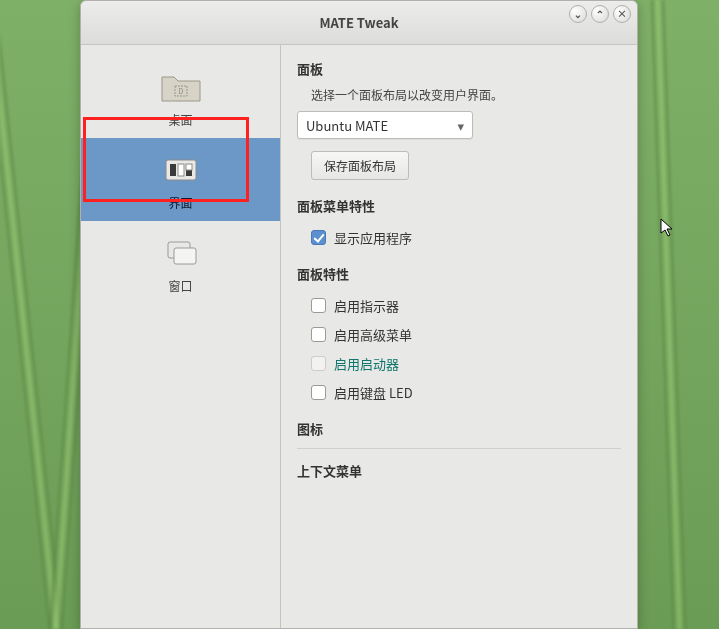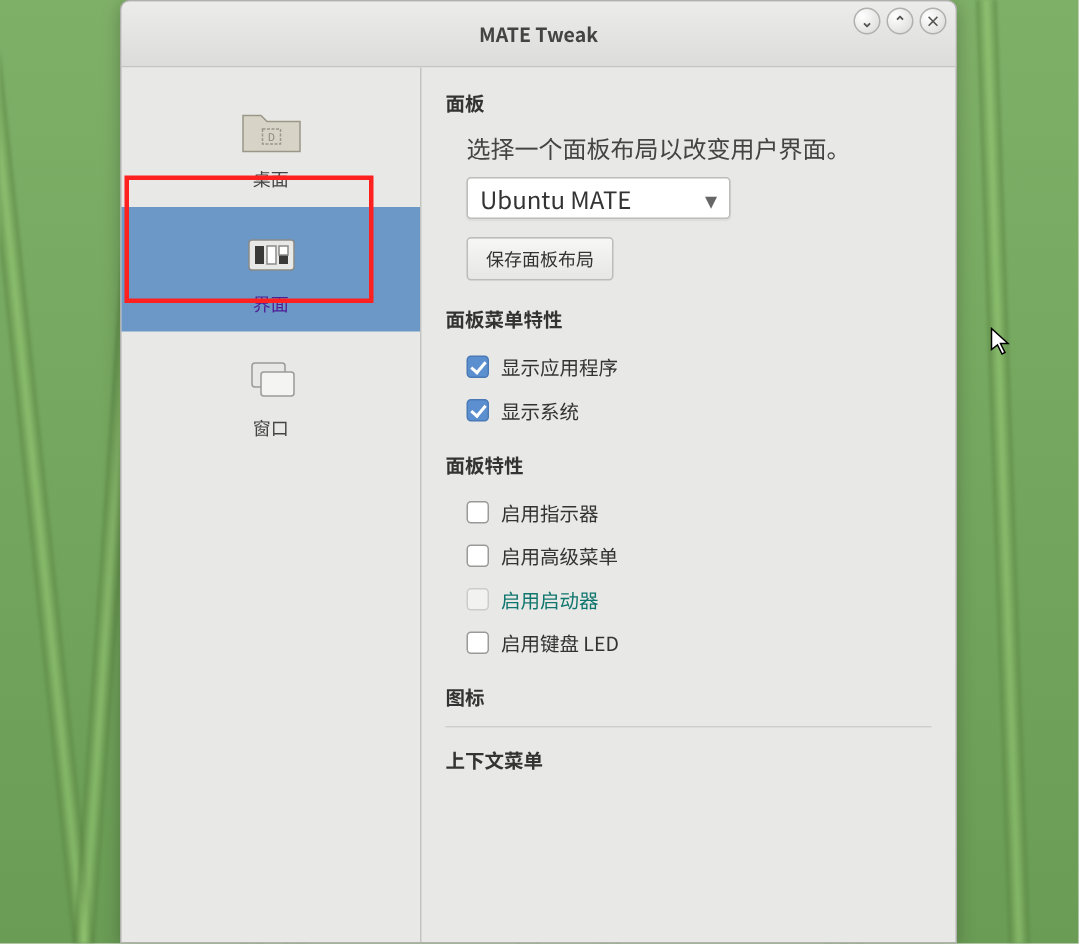--- a/index.html
+++ b/index.html
@@ -27,30 +27,30 @@
   }
   .win-controls { position:absolute; right:6px; top:4px; display:flex; gap:4px; }
   .wc-btn { width:18px; height:18px; border-radius:50%;
             background: radial-gradient(circle at 30% 30%, #fff, #d8d8d6);
             border:1px solid #b0b0ad; font-size:10px; line-height:16px; text-align:center;
             color:#555; cursor:pointer; }
   .body { flex:1; display:flex; min-height:0; }
   .sidebar { width:200px; border-right:1px solid #c4c4c0; padding-top:10px; }
   .side-item { display:flex; flex-direction:column; align-items:center; gap:6px;
                padding:14px 0 10px; font-size:12px; color:#444; cursor:pointer; }
-  .side-item.selected { background:#6b98c7; color:#4c1d95; }
+  .side-item.selected { background:#6b98c7; color:#0f172a; }
   .side-item .icon-wrap { width:42px; height:36px; display:flex; align-items:center; justify-content:center; }
   .highlight { position:absolute; border:3px solid #ff2020; pointer-events:none; }
   .content { flex:1; padding:14px 16px 10px; overflow-y:auto; font-size:13px; color:#333; min-height:0; }
   .section-title { font-weight:bold; margin:12px 0 8px; }
   .section-title:first-child { margin-top:0; }
-  .desc { font-size:16px; color:#444; margin-bottom:8px; padding-left:14px; }
+  .desc { font-size:12px; color:#444; margin-bottom:8px; padding-left:14px; }
   .dropdown { display:inline-flex; align-items:center; justify-content:space-between;
               width:176px; height:28px; background:#fff; border:1px solid #bcbcba;
-              border-radius:3px; padding:0 8px; font-size:16px; margin-left:14px;
+              border-radius:3px; padding:0 8px; font-size:13px; margin-left:0;
               box-shadow:inset 0 1px 0 #fff, 0 1px 1px rgba(0,0,0,.05); cursor:pointer;}
   .dropdown .caret { color:#666; }
   .btn { display:inline-block; margin:12px 0 4px 14px; padding:5px 12px; font-size:12px;
          background: linear-gradient(#f7f7f5,#e6e6e4); border:1px solid #bcbcba;
          border-radius:3px; cursor:pointer; }
   .row { display:flex; align-items:center; gap:8px; padding:5px 0 5px 14px; font-size:13px;text-align:right; }
   .chk { position:relative; width:15px; height:15px; border:1px solid #9a9a98;
          border-radius:3px; background:#fff; display:inline-block; }
   .chk.checked { background:#5b8fd0; border-color:#4a7ab5; }
   .chk.checked::after { content:""; position:absolute; left:3.5px; top:0.5px; width:4px; height:8px;
@@ -131,24 +131,20 @@
         <span>Ubuntu MATE</span>
         <span class="caret">▾</span>
       </div>
       <div><span class="btn">保存面板布局</span></div>
 
       <div class="section-title">面板菜单特性</div>
       <div class="row">
         <span class="chk checked"></span>
         <span>显示应用程序</span>
       </div>
-      <div class="row">
-        <span class="chk checked"></span>
-        <span>显示系统</span>
-      </div>
 
       <div class="section-title">面板特性</div>
       <div class="row">
         <span class="chk"></span>
         <span>启用指示器</span>
       </div>
       <div class="row">
         <span class="chk"></span>
         <span>启用高级菜单</span>
       </div>

